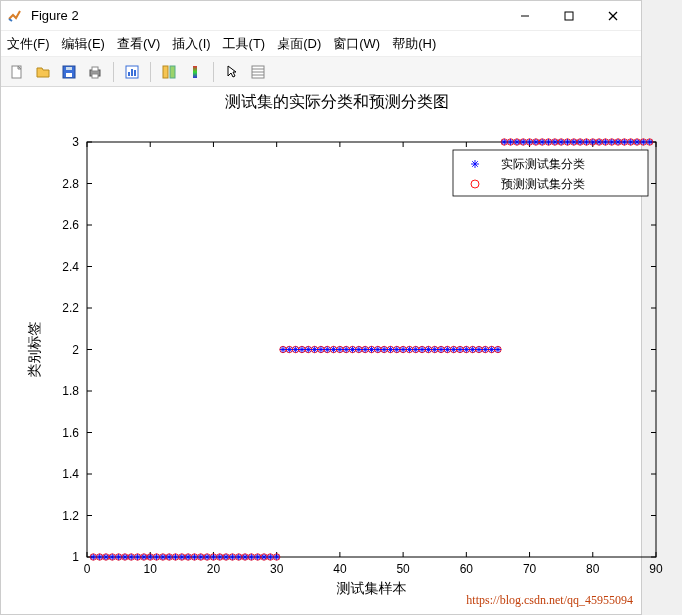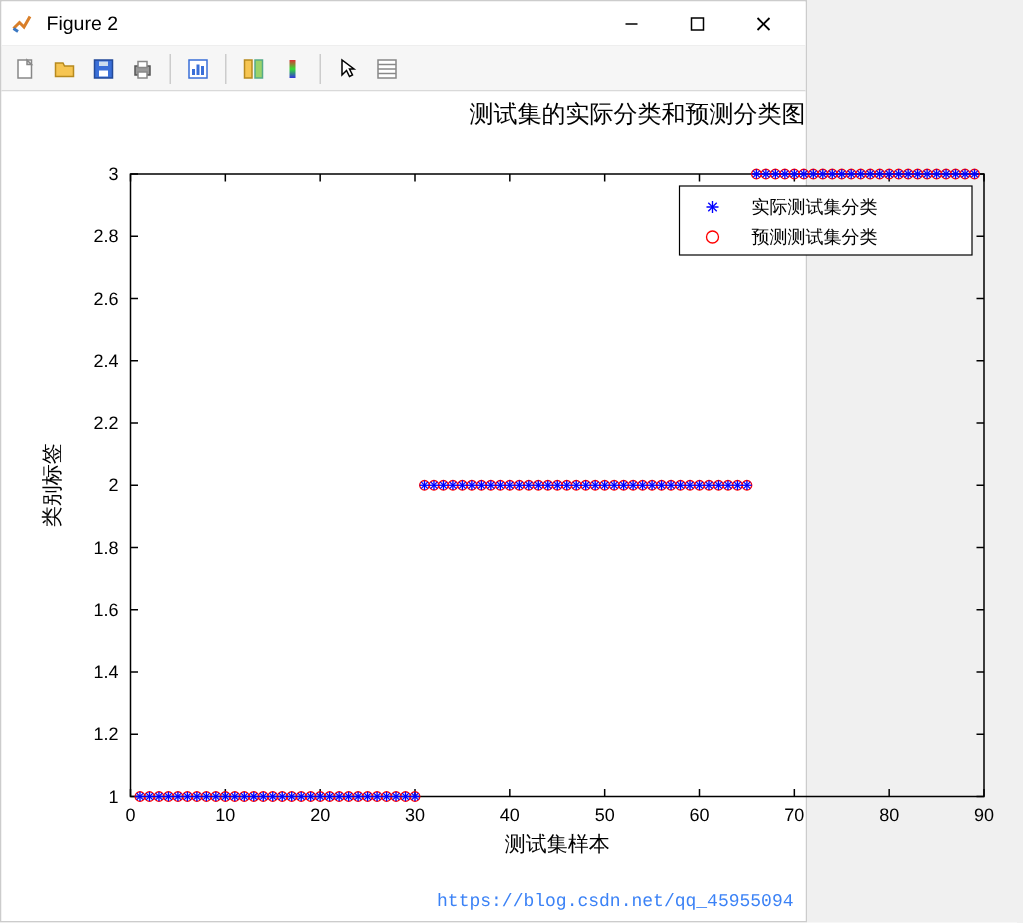--- a/index.html
+++ b/index.html
@@ -1,35 +1,35 @@
 <!DOCTYPE html>
 <html><head>
 <meta charset="utf-8">
 <style>
   * { box-sizing: border-box; margin: 0; padding: 0; }
   body { font-family: "Microsoft YaHei", sans-serif; font-size: 13px; background: #f0f0f0; }
-  .window { width: 538px; height: 615px; background: #fff; border: 1px solid #ccc; display: flex; flex-direction: column; position: relative; }
+  .window { width: 642px; height: 615px; background: #fff; border: 1px solid #ccc; display: flex; flex-direction: column; position: relative; }
   .titlebar { height: 30px; display: flex; align-items: center; padding: 0 6px; background: #fff; border-bottom: 1px solid #eee; }
   .titlebar .app-icon { width: 16px; height: 16px; margin-right: 8px; }
   .titlebar .title { flex: 1; font-size: 13px; }
   .winbtn { width: 44px; height: 28px; display: flex; align-items: center; justify-content: center; color: #333; }
   .menubar { height: 26px; display: flex; align-items: center; padding: 0 6px; gap: 12px; font-size: 13px; background: #fff; border-bottom: 1px solid #eee; }
   .menuitem { cursor: default; }
   .toolbar { height: 30px; display: flex; align-items: center; padding: 0 4px; gap: 2px; background: #f6f6f6; border-bottom: 1px solid #d9d9d9; }
   .tbtn { width: 24px; height: 24px; display: flex; align-items: center; justify-content: center; border: 1px solid transparent; }
   .tsep { width: 1px; height: 20px; background: #ccc; margin: 0 4px; }
   .plot-area { flex: 1; position: relative; background: #fff; }
-  .chart-title { position: absolute; left: 0; right: 0; top: 5px; text-align: right; font-size: 16px; padding-left: 32px; }
+  .chart-title { position: absolute; left: 0; right: 0; top: 5px; text-align: center; font-size: 16px; padding-left: 32px; }
   .chart-subtitle { position: absolute; left: 0; right: 0; top: 28px; text-align: center; font-size: 14px; }
   svg.chart { position: absolute; left: 0; top: 0; }
   .axis-text { font-size: 12px; fill: #000; }
   .axis-label { font-size: 14px; fill: #000; }
   .legend-box { stroke: #000; fill: #fff; stroke-width: 0.8; }
   .legend-text { font-size: 12px; }
-  .watermark { position: absolute; right: 8px; bottom: 6px; color: #3b82f6; font-size: 12px; font-family: Liberation Mono, monospace; }
+  .watermark { position: absolute; right: 8px; bottom: 6px; color: #c2410c; font-size: 12px; font-family: Liberation Serif, serif; }
 </style>
 </head>
 <body>
 
 <div class="window">
   <div class="titlebar">
     <span class="app-icon">
       <svg width="16" height="16" viewBox="0 0 16 16">
           <path d="M2 11 L6 7 L9 10 L13 3" stroke="#d97f29" stroke-width="2" fill="none"></path>
           <path d="M2 11 L5 13" stroke="#3a78c3" stroke-width="2"></path>
@@ -47,20 +47,30 @@
         </svg>
       </div>
     <div class="winbtn">
         <svg width="10" height="10">
           <line x1="1" y1="1" x2="9" y2="9" stroke="#000" stroke-width="1.2"></line>
           <line x1="9" y1="1" x2="1" y2="9" stroke="#000" stroke-width="1.2"></line>
         </svg>
       </div>
   </div>
 
+  <div class="menubar">
+    <span class="menuitem">文件(F)</span>
+    <span class="menuitem">编辑(E)</span>
+    <span class="menuitem">查看(V)</span>
+    <span class="menuitem">插入(I)</span>
+    <span class="menuitem">工具(T)</span>
+    <span class="menuitem">桌面(D)</span>
+    <span class="menuitem">窗口(W)</span>
+    <span class="menuitem">帮助(H)</span>
+  </div>
 
   <div class="toolbar">
     <div class="tbtn">
         <svg width="16" height="16">
           <rect x="3" y="2" width="9" height="12" fill="#fff" stroke="#888"></rect>
           <path d="M9 2 L12 5 L9 5 Z" fill="#ddd" stroke="#888"></path>
         </svg>
       </div>
     <div class="tbtn">
         <svg width="16" height="16">

